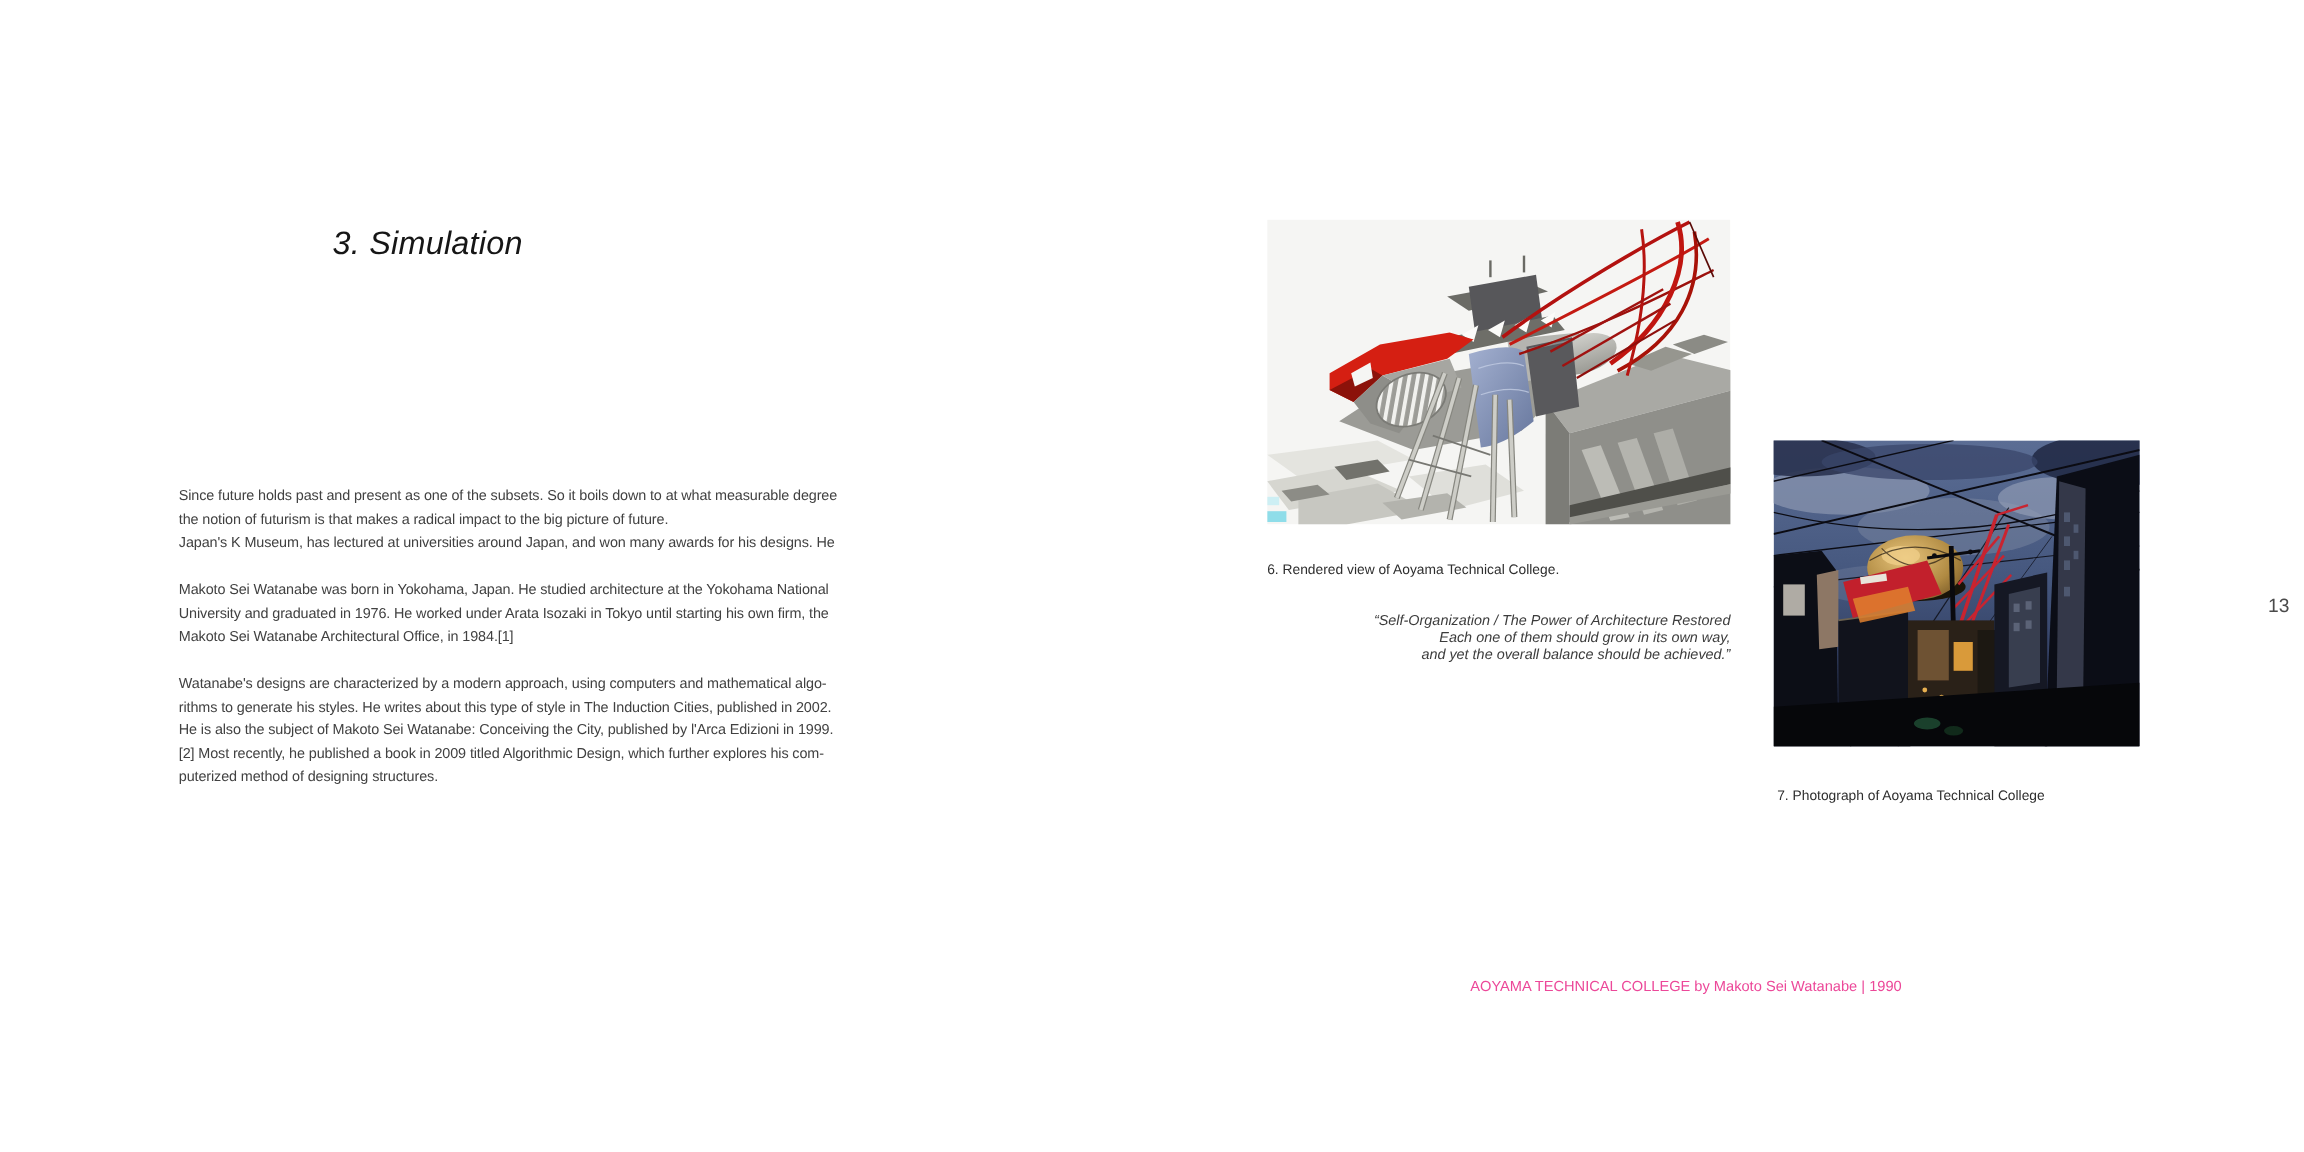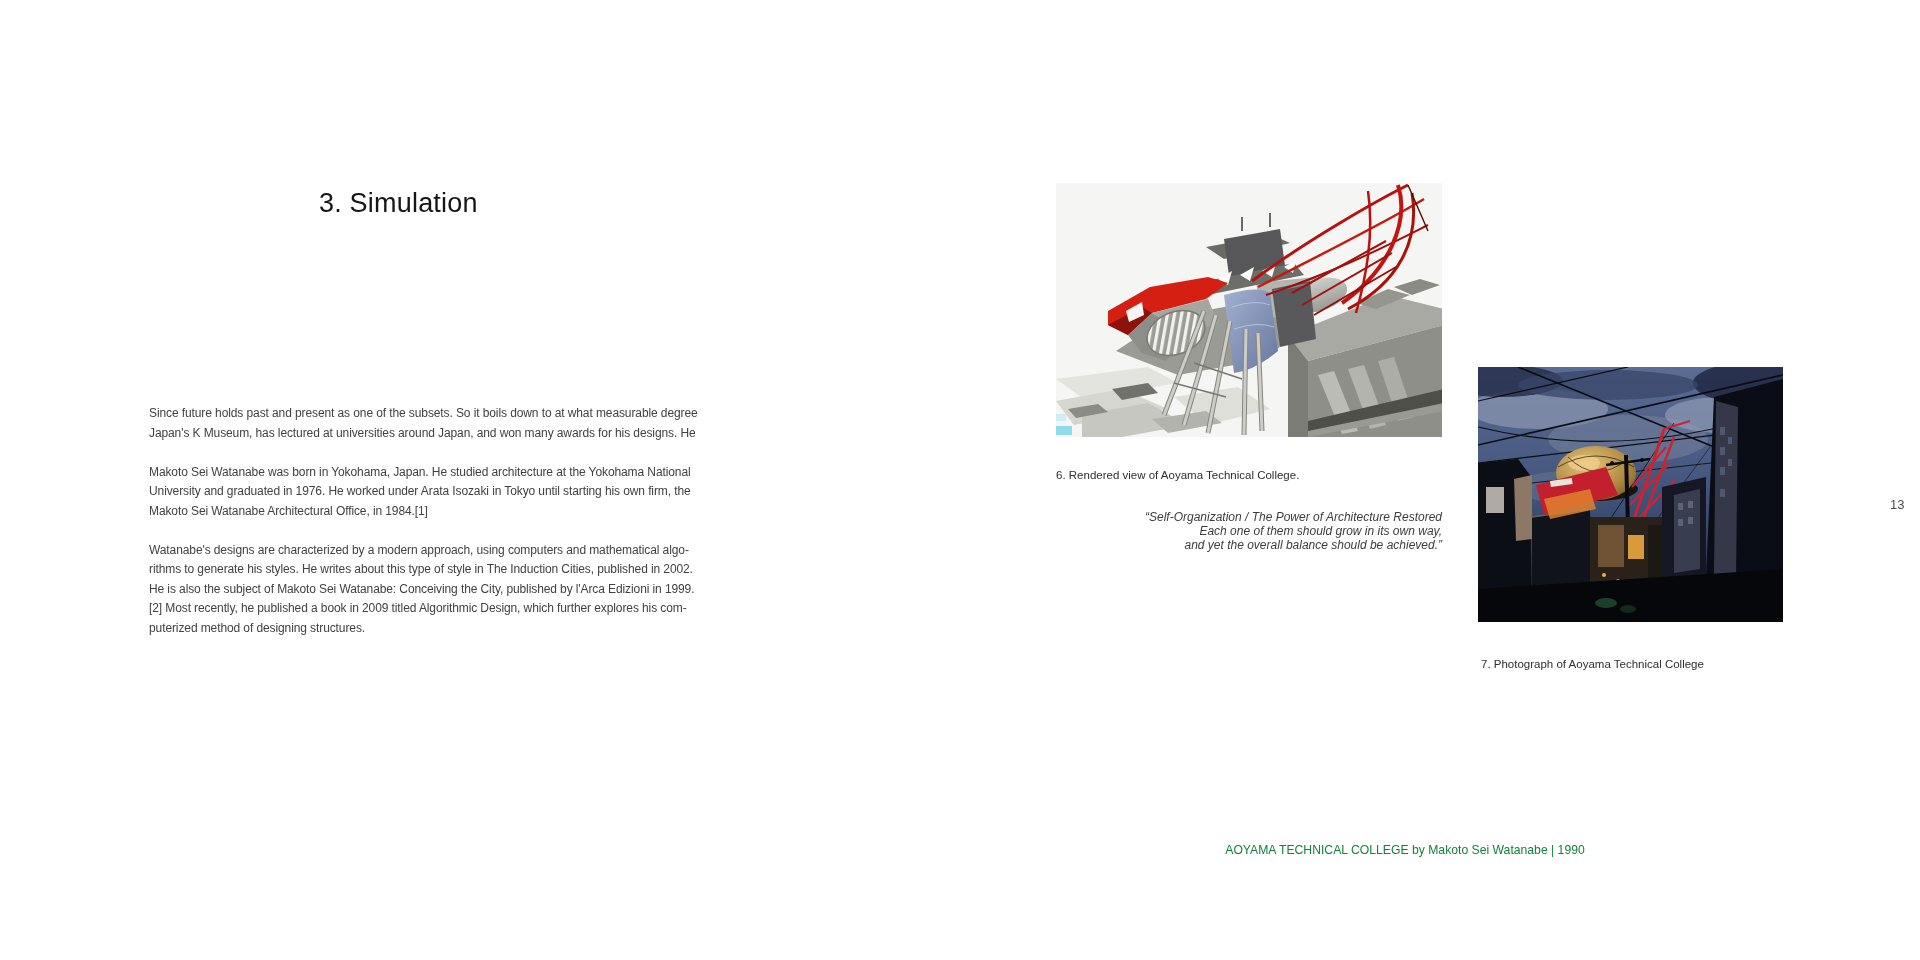--- a/index.html
+++ b/index.html
@@ -4,22 +4,22 @@
 <style>
   * { margin: 0; padding: 0; box-sizing: border-box; }
   html, body { width: 1920px; height: 960px; background: #ffffff; overflow: hidden; }
   body { font-family: "Liberation Sans", sans-serif; color: #3e3e3e; position: relative; }
 
   .abs { position: absolute; }
 
   
   .chapter-title {
     left: 277px; top: 188px;
-    font-size: 27px; color: #161616;
-    letter-spacing: 0.2px; white-space: nowrap; margin-left: 42px;
+    font-size: 27px; font-style: italic; color: #161616;
+    letter-spacing: 0.2px; white-space: nowrap;
   }
   .body-text {
     left: 149px; top: 404px;
     font-size: 12px; line-height: 19.5px; color: #414141;
     letter-spacing: -0.1px;
   }
   .body-text .para { margin-bottom: 19.5px; }
   .body-text .para:last-child { margin-bottom: 4px; }
   .body-text .tline { white-space: nowrap; }
 
@@ -35,35 +35,36 @@
   .caption-photo  { left: 1481px; top: 633px; }
 
   .quote {
     right: 478px; top: 499px; text-align: right;
     font-size: 12px; font-style: italic; line-height: 13.8px; color: #3c3c3c; margin-top: 12px;
   }
   .quote .tline { white-space: nowrap; }
 
   .footer-caption {
     left: 1100px; top: 815px; width: 610px; text-align: center;
-    font-size: 12.2px; color: #15803d; white-space: nowrap; margin-top: 28px;
+    font-size: 12.2px; color: #ec4899; white-space: nowrap;
   }
 
   .page-number {
-    left: 1890px; top: 497px; font-size: 13px; color: #4a4a4a;
+    left: 1890px; top: 497px; font-size: 16px; color: #4a4a4a;
   }
 </style>
 </head>
 <body>
 
 <div class="abs chapter-title">3. Simulation</div>
 
 <div class="abs body-text">
   <div class="para">
       <div class="tline">Since future holds past and present as one of the subsets. So it boils down to at what measurable degree</div>
+      <div class="tline">the notion of futurism is that makes a radical impact to the big picture of future.</div>
       <div class="tline">Japan's K Museum, has lectured at universities around Japan, and won many awards for his designs. He</div>
     </div>
   <div class="para">
       <div class="tline">Makoto Sei Watanabe was born in Yokohama, Japan. He studied architecture at the Yokohama National</div>
       <div class="tline">University and graduated in 1976. He worked under Arata Isozaki in Tokyo until starting his own firm, the</div>
       <div class="tline">Makoto Sei Watanabe Architectural Office, in 1984.[1]</div>
     </div>
   <div class="para">
       <div class="tline">Watanabe's designs are characterized by a modern approach, using computers and mathematical algo-</div>
       <div class="tline">rithms to generate his styles. He writes about this type of style in The Induction Cities, published in 2002.</div>

